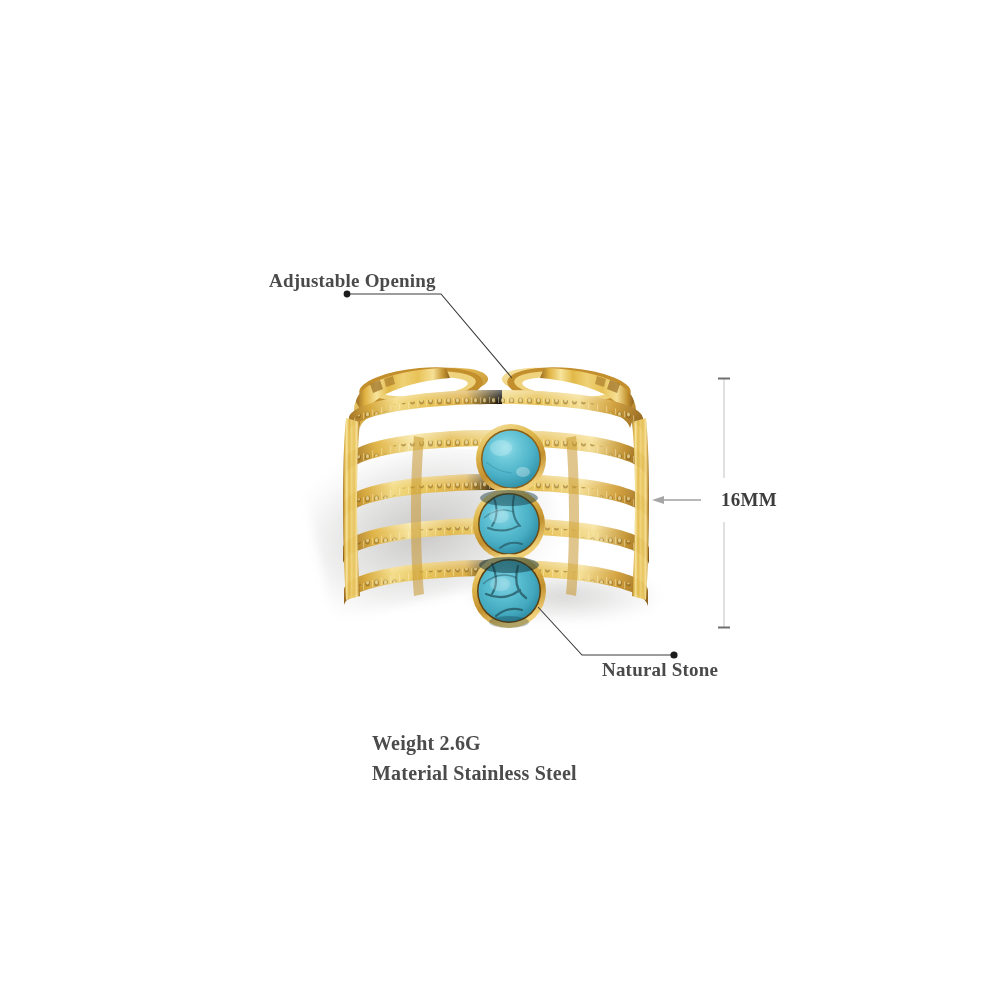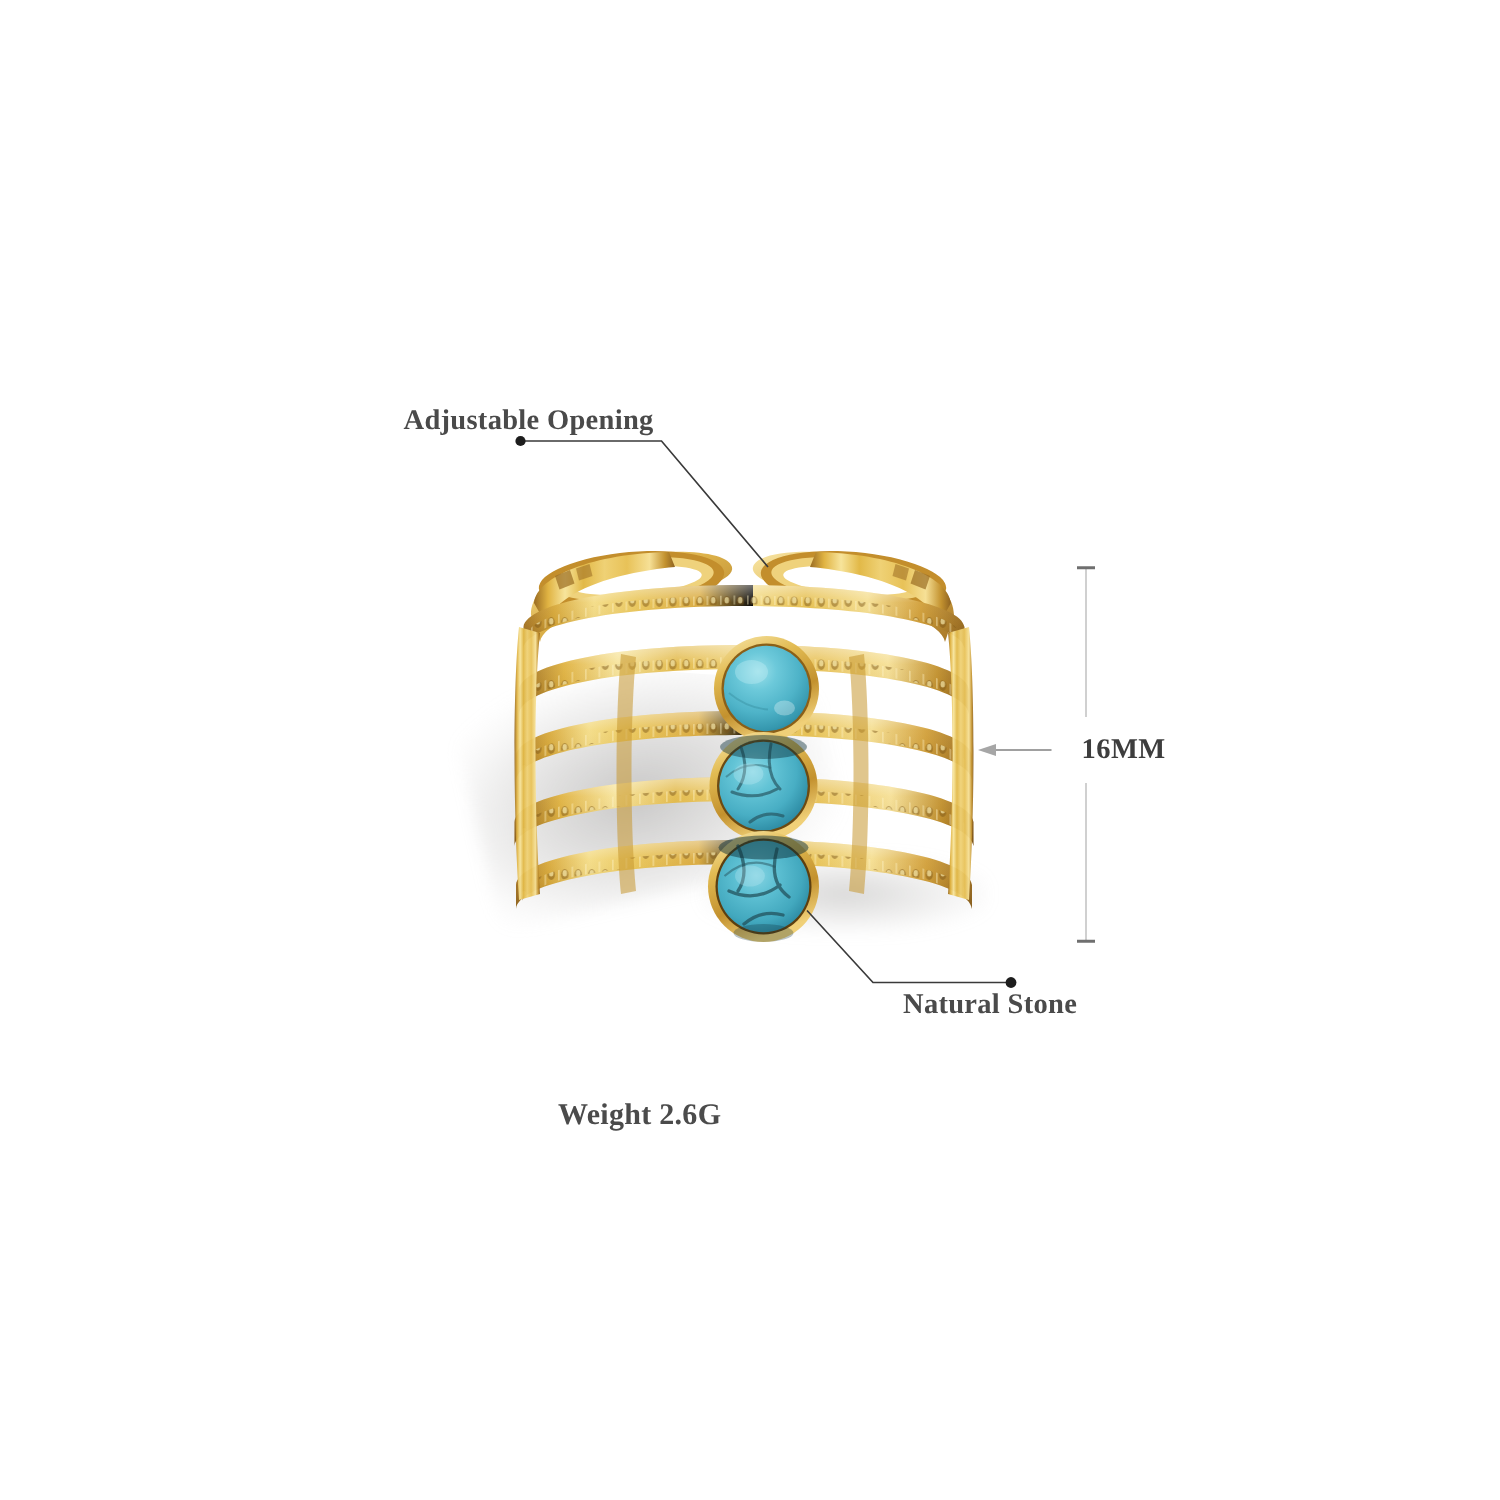--- a/index.html
+++ b/index.html
@@ -354,15 +354,16 @@
   </svg>
 
   <div class="anno-label" id="label-adjustable">Adjustable Opening</div>
 
   <div class="anno-label" id="label-natural">Natural Stone</div>
 
   <div class="anno-label" id="label-16mm">16MM</div>
 
   <div id="spec-block">
     <div>Weight 2.6G</div>
+    <div>Material Stainless Steel</div>
   </div>
 
 </div>
 
 </body></html>

